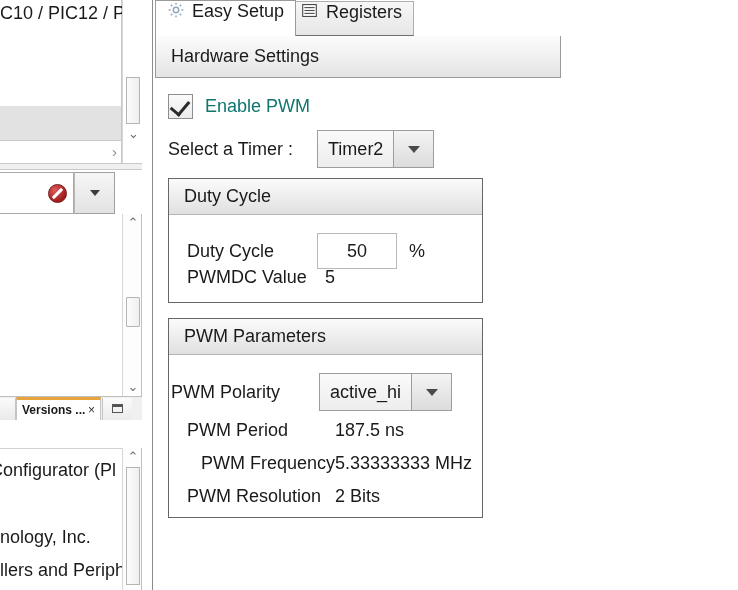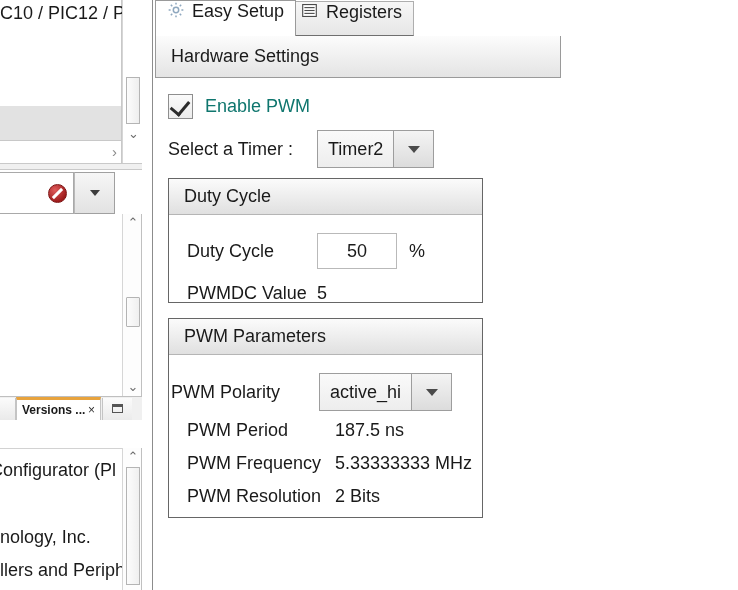--- a/index.html
+++ b/index.html
@@ -663,21 +663,21 @@
       <div class="groupbox" id="gb-duty">
         <div class="gb-title">Duty Cycle</div>
         <div class="gb-body">
 
           <div class="field-row" style="left:18px; top:18px;">
             <span class="field-label" style="width:130px;">Duty Cycle</span>
             <span class="num-input">50</span>
             <span class="unit" style="margin-left:12px;">%</span>
           </div>
 
-          <div class="field-row" style="left:18px; top:68px;">
+          <div class="field-row" style="left:18px; top:52px;gap:8px;">
             <span class="field-label" style="width:130px;">PWMDC Value</span>
             <span class="ro-value">5</span>
           </div>
         </div>
       </div>
 
       <div class="groupbox" id="gb-param">
         <div class="gb-title">PWM Parameters</div>
         <div class="gb-body">
 
@@ -690,21 +690,21 @@
               </span>
             </span>
           </div>
 
           <div class="field-row" style="left:18px; top:65px;">
             <span class="field-label" style="width:148px;">PWM Period</span>
             <span class="ro-value">187.5 ns</span>
           </div>
 
           <div class="field-row" style="left:18px; top:98px;">
-            <span class="field-label" style="width:148px;">PWM Frequency</span>
+            <span class="field-label" style="width:148px;text-align:right;">PWM Frequency</span>
             <span class="ro-value">5.33333333 MHz</span>
           </div>
 
           <div class="field-row" style="left:18px; top:131px;">
             <span class="field-label" style="width:148px;">PWM Resolution</span>
             <span class="ro-value">2 Bits</span>
           </div>
         </div>
       </div>
 

